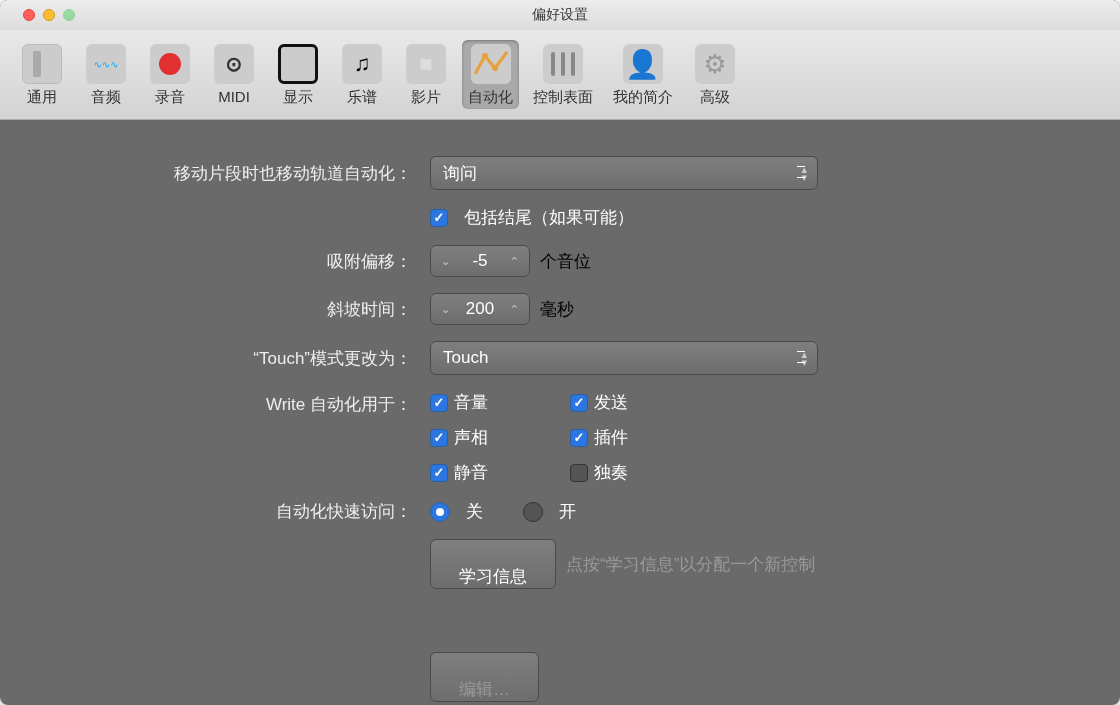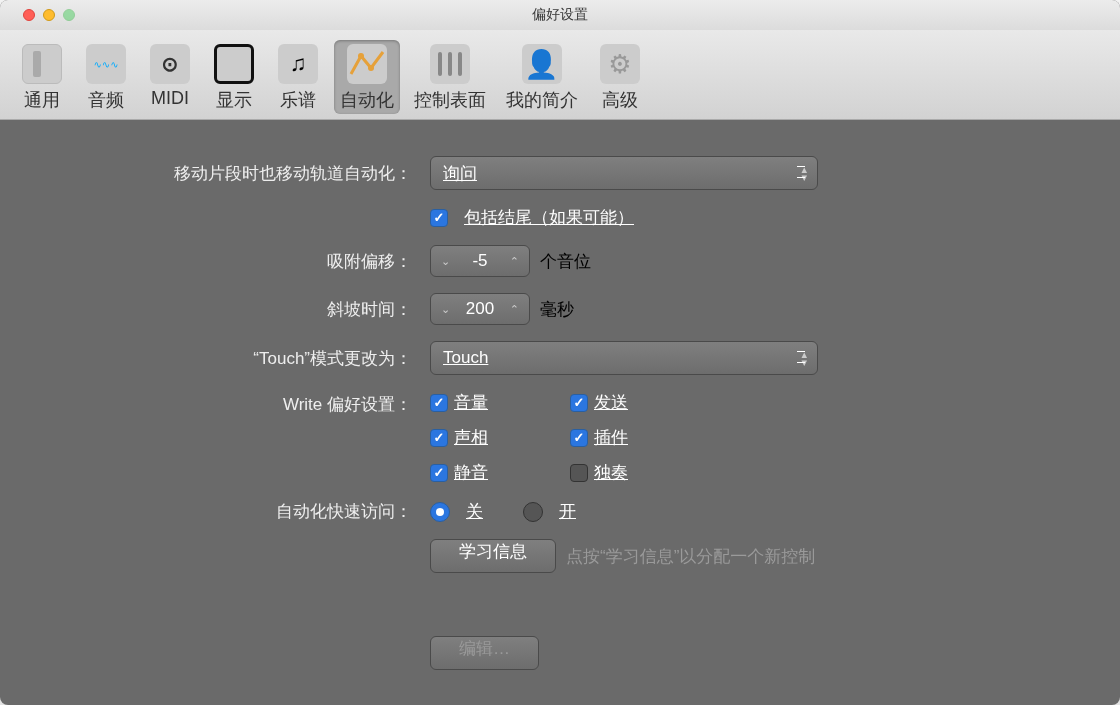--- a/index.html
+++ b/index.html
@@ -35,75 +35,74 @@
       display:flex; flex-direction:column; align-items:center; gap:4px;
       padding: 4px 6px 2px 6px; border-radius:6px; cursor:default;
       min-width: 56px;
     }
     .tab.active { background: #a9a9a9; box-shadow: inset 0 1px 3px rgba(0,0,0,.3); }
     .tab .icon {
       width: 40px; height: 40px; border-radius:6px;
       display:flex; align-items:center; justify-content:center;
       background:#ccc;
     }
-    .tab .lbl { font-size:18px; color:#333; white-space:nowrap; }
+    .tab .lbl { font-size:15px; color:#333; white-space:nowrap; }
     .content {
       padding: 36px 50px;
       color:#e0e0e0;
       font-size:17px;
     }
     .row { display:flex; align-items:center; margin-bottom:16px; }
     .label { width: 380px; text-align:right; padding-right:18px; color:#eee; }
     .controls { display:flex; align-items:center; gap:10px; }
     .select {
       height:34px; min-width:388px;
       background: linear-gradient(#7f7f7f,#6d6d6d);
       border:1px solid #4a4a4a; border-radius:6px;
       color:#fff; font-size:17px;
       display:flex; align-items:center; padding:0 30px 0 12px;
       position:relative;
-      text-decoration:underline;
     }
     .select::after {
       content:""; position:absolute; right:8px; top:6px;
       width:16px; height:20px;
       background:
         linear-gradient(#fff,#fff) no-repeat center 3px/8px 1px,
         linear-gradient(#fff,#fff) no-repeat center 14px/8px 1px;
     }
     .select .chev { position:absolute; right:10px; top:50%; transform:translateY(-50%); color:#ccc; font-size:11px; line-height:8px; }
     .checkbox {
       width:18px; height:18px; border-radius:4px; border:1px solid #2a5fa0;
       background:#2b76e0; display:inline-flex; align-items:center; justify-content:center;
       color:#fff; font-size:13px; font-weight:bold;
     }
     .checkbox.unchecked { background:#555; border-color:#333; }
-    .chklbl { color:#fff; margin-left:6px;text-decoration:underline; }
+    .chklbl { color:#fff; margin-left:6px; }
     .stepper {
       display:flex; align-items:center; height:32px;
       background: linear-gradient(#7f7f7f,#6d6d6d);
       border:1px solid #4a4a4a; border-radius:6px;
       color:#fff; padding:0 6px; min-width:100px;
       justify-content:space-between;
     }
     .stepper .arr { color:#ccc; font-size:11px; padding:0 4px; cursor:default;}
     .stepper .val { min-width:40px; text-align:center; }
     .unit { color:#000000; }
     .checkgrid { display:grid; grid-template-columns: 140px 140px; row-gap:12px; }
     .chkitem { display:flex; align-items:center; }
     .radio {
       width:20px; height:20px; border-radius:50%; border:1px solid #333;
       background:#555; display:inline-flex; align-items:center; justify-content:center;
     }
     .radio.checked { background:#2b76e0; border-color:#2a5fa0; }
     .radio.checked::after { content:""; width:8px; height:8px; background:#fff; border-radius:50%; }
     .btn {
-      height:34px; padding:0 28px; border:1px solid #4a4a4a; border-radius:6px;
+      height:50px; padding:0 28px; border:1px solid #4a4a4a; border-radius:6px;
       background:linear-gradient(#7f7f7f,#6d6d6d); color:#fff; font-size:17px;
-      display:inline-flex; align-items:flex-start;
+      display:inline-flex; align-items:flex-end;
     }
     .btn.disabled { color:#9a9a9a;margin-top:47px; }
     .hint { color:#9a9a9a; }
     
     .ic-general { background:#fff; border:1px solid #bbb; position:relative;}
     .ic-general::after{content:"";position:absolute;left:10px;top:6px;width:8px;height:26px;background:#aaa;border-radius:2px;}
     .ic-audio { background:#111; color:#0af; font-size:10px;}
     .ic-record { background:#222; display:flex;align-items:center;justify-content:center;}
     .ic-record::after{content:"";width:22px;height:22px;border-radius:50%;background:#e03030;}
     .ic-midi { background:#eee; color:#333; font-weight:bold; font-size:20px;}
@@ -133,30 +132,38 @@
   <div class="toolbar">
     <div class="tab">
         <div class="icon ic-general"></div>
         <div class="lbl">通用</div>
       </div>
     <div class="tab">
         <div class="icon ic-audio">∿∿∿</div>
         <div class="lbl">音频</div>
       </div>
     <div class="tab">
+        <div class="icon ic-record"></div>
+        <div class="lbl">录音</div>
+      </div>
+    <div class="tab">
         <div class="icon ic-midi">⊙</div>
         <div class="lbl">MIDI</div>
       </div>
     <div class="tab">
         <div class="icon ic-display"></div>
         <div class="lbl">显示</div>
       </div>
     <div class="tab">
         <div class="icon ic-score">♫</div>
         <div class="lbl">乐谱</div>
+      </div>
+    <div class="tab">
+        <div class="icon ic-movie">■</div>
+        <div class="lbl">影片</div>
       </div>
     <div class="tab active">
       <div class="icon ic-auto">
         <svg viewBox="0 0 40 40">
             <polyline points="4,30 14,12 24,24 36,8" stroke="#e6a13a" stroke-width="3" fill="none"></polyline>
             <circle cx="14" cy="12" r="3" fill="#e6a13a"></circle>
             <circle cx="24" cy="24" r="3" fill="#e6a13a"></circle>
           </svg>
       </div>
       <div class="lbl">自动化</div>
@@ -224,21 +231,21 @@
       <div class="label">“Touch”模式更改为：</div>
       <div class="controls">
         <div class="select">
           <span>Touch</span>
           <span class="chev">▴<br>▾</span>
         </div>
       </div>
     </div>
 
     <div class="row" style="align-items:flex-start;">
-      <div class="label" style="padding-top:2px;">Write 偏好设置：</div>
+      <div class="label" style="padding-top:2px;">Write 自动化用于：</div>
       <div class="controls">
         <div class="checkgrid">
           <div class="chkitem">
               <span class="checkbox">✓</span>
               <span class="chklbl">音量</span>
             </div>
           <div class="chkitem">
               <span class="checkbox">✓</span>
               <span class="chklbl">发送</span>
             </div>

